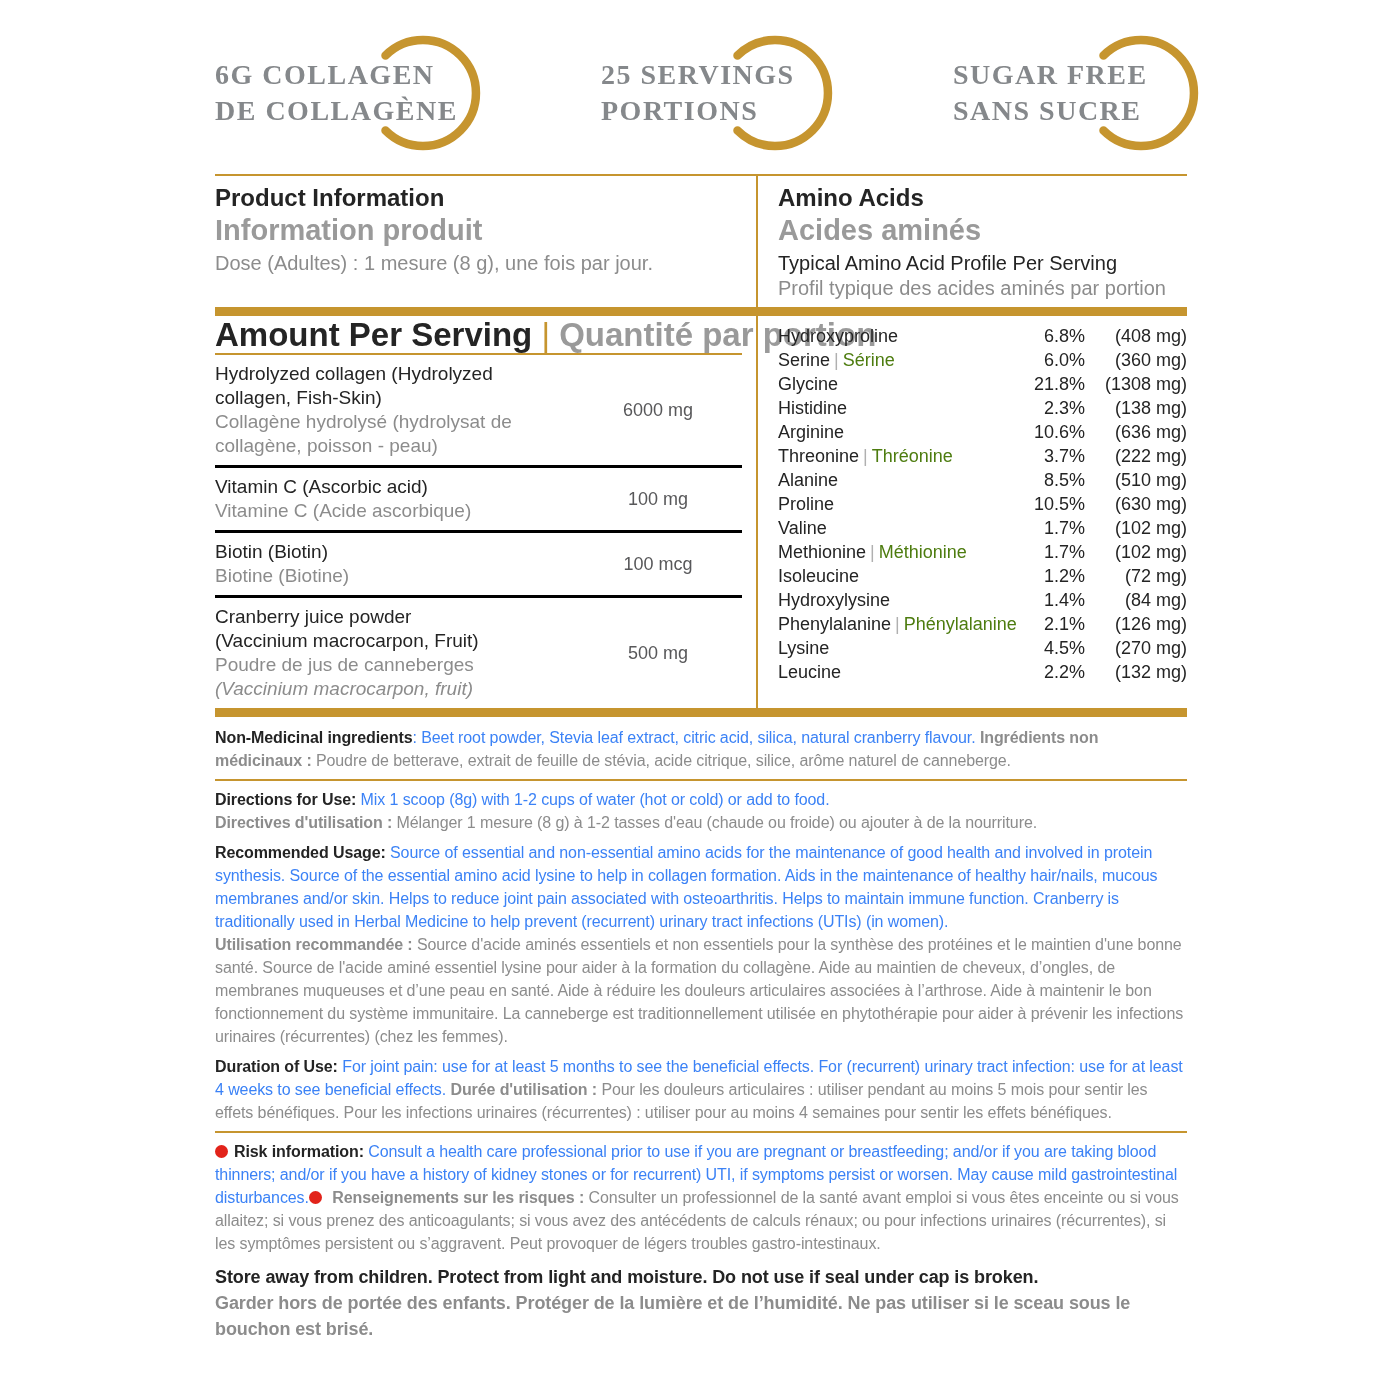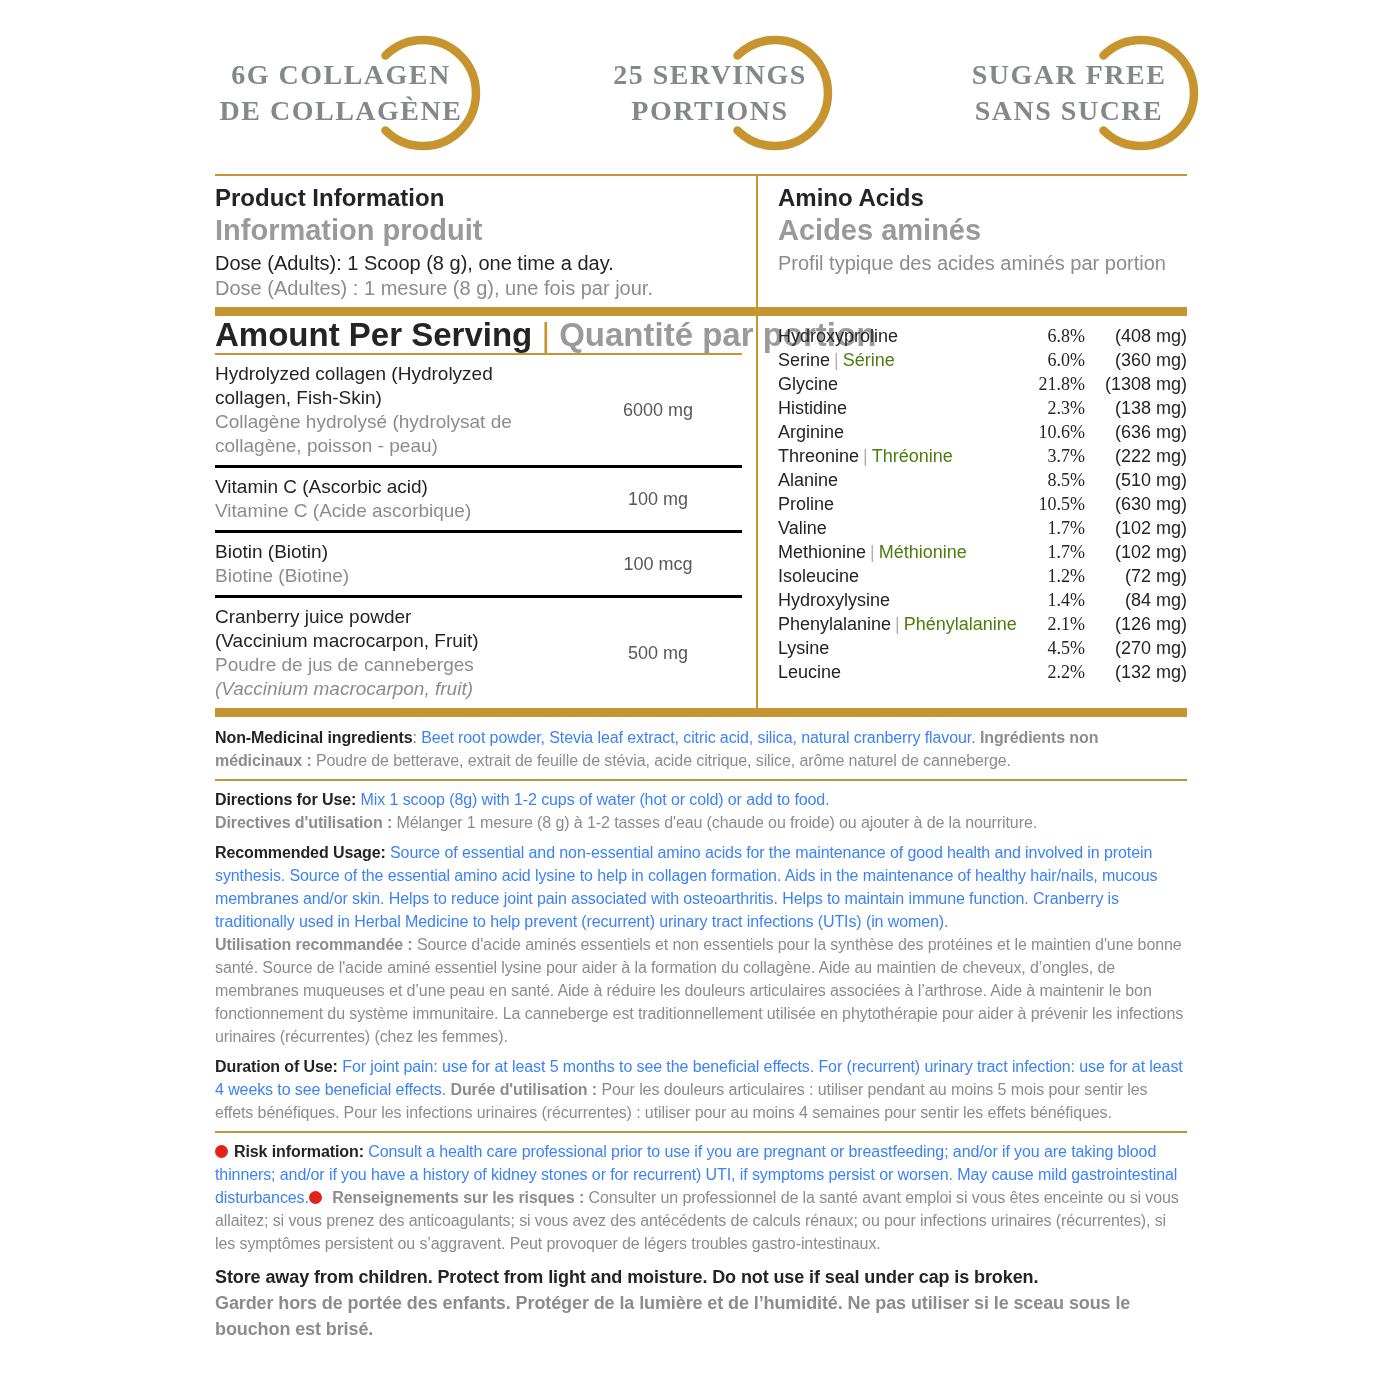--- a/index.html
+++ b/index.html
@@ -10,21 +10,21 @@
   }
   
   .badges {
     display:flex; justify-content:space-between; align-items:center;
     margin:24px 215px 0 215px; height:138px;
   }
   .badge { position:relative; height:138px; display:flex; align-items:center; }
   .badge-1 { width:252px; } .badge-2 { width:218px; } .badge-3 { width:232px; }
   .badge svg.arc { position:absolute; right:-18px; top:50%; transform:translateY(-50%); }
   .badge-text {
-    position:relative; z-index:1; width:100%; text-align:center;
+    position:relative; z-index:1; width:100%; text-align:left;
     font-family:"Liberation Serif", serif; font-weight:700;
     font-size:28px; line-height:36px; letter-spacing:1.5px; color:#85888B;
     white-space:nowrap;
   }
   
   .content { margin:0 215px; width:972px; }
   .rule   { height:2px; background:#C6952F; margin-top:12px; }
   .rule-m { margin:7px 0; }
   .bar    { height:9px; background:#C6952F; }
   
@@ -50,21 +50,21 @@
   .ln-en { color:#242424; }
   .ln-fr { color:#8C8C8C; }
   .ln-fr-italic { color:#8C8C8C; font-style:italic; }
   .supp-amt { width:168px; align-self:center; text-align:center; font-size:18px; color:#58585A; }
   
   #amino-rows { padding-top:8px; }
   .am-row { display:flex; font-size:18px; line-height:24px; align-items:flex-end; }
   .am-name { flex:1; color:#242424; white-space:nowrap; }
   .am-sep  { color:#B0B0B0; padding:0 4px; }
   .am-fr   { color:#4d7c0f; }
-  .am-pct  { width:68px; text-align:right; color:#242424;font-family:Liberation Serif, serif; }
+  .am-pct  { width:68px; text-align:right; color:#242424; }
   .am-mg   { width:102px; text-align:right; color:#242424; }
   
   .rich { font-size:16px; line-height:23px; letter-spacing:-0.1px; margin-top:7px; }
   .nonmed { margin-top:9px; }
   .seg-bb { font-weight:700; color:#242424; }
   .seg-b  { color:#3b82f6; }
   .seg-gb { font-weight:700; color:#8C8C8C; }
   .seg-g  { color:#8C8C8C; }
   .dot {
     display:inline-block; width:13px; height:13px; border-radius:50%;
@@ -108,26 +108,26 @@
   </div>
 
   <div class="content">
 
     <div class="rule"></div>
 
     <div class="twocol header-row">
       <div class="col-left">
         <div class="sec-title">Product Information</div>
         <div class="sec-title-fr">Information produit</div>
-        <div class="sec-sub">Dose (Adults): 1 Scoop (8 g), one time a day.</div>
         <div class="sec-sub-fr">Dose (Adultes) : 1 mesure (8 g), une fois par jour.</div>
       </div>
       <div class="col-right">
         <div class="sec-title">Amino Acids</div>
         <div class="sec-title-fr">Acides aminés</div>
+        <div class="sec-sub">Typical Amino Acid Profile Per Serving</div>
         <div class="sec-sub-fr">Profil typique des acides aminés par portion</div>
       </div>
     </div>
 
     <div class="bar"></div>
 
     <div class="twocol">
       <div class="col-left">
         <div class="supp-header">
           <span class="b">Amount Per Serving</span>

